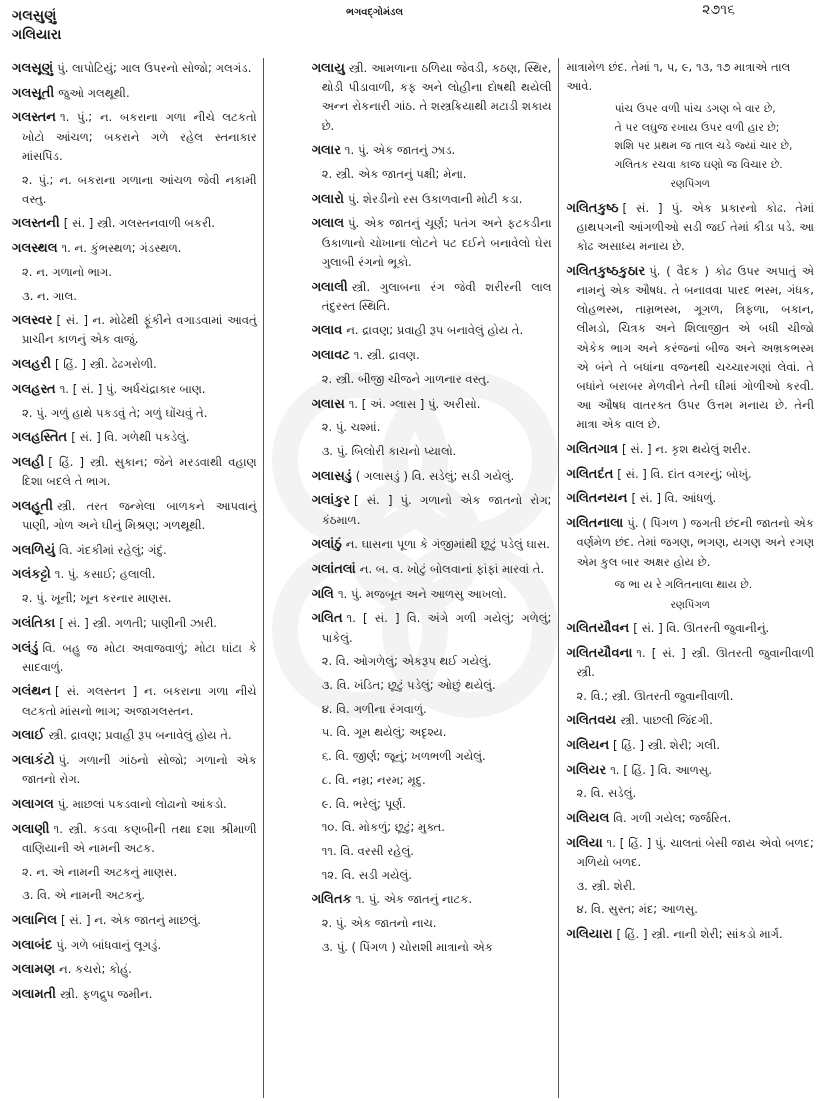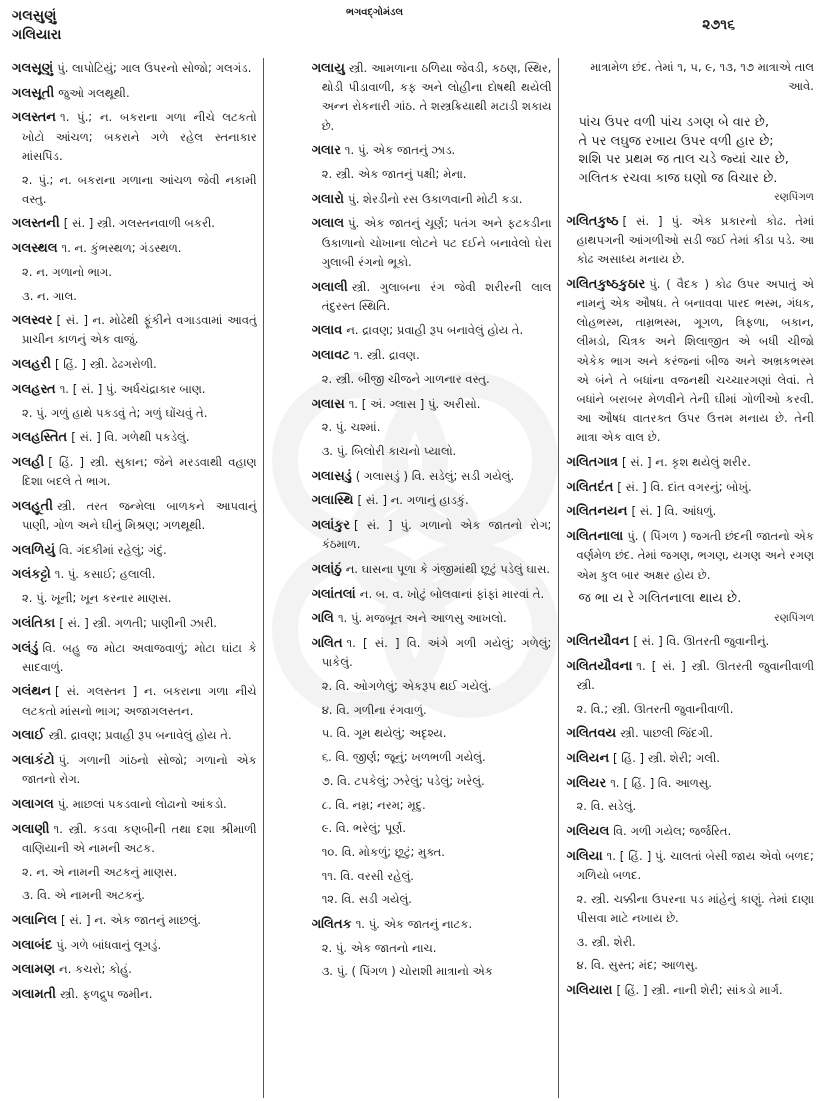--- a/index.html
+++ b/index.html
@@ -18,43 +18,43 @@
   }
   .hdr-left {
     position: absolute; left: 12px; top: 6px;
     font-size: 14px; font-weight: bold; line-height: 19px;
   }
   .hdr-center {
     position: absolute; left: 0; right: 0; top: 6px; text-align: center;
     font-size: 10px; font-weight: bold;
   }
   .hdr-right {
-    position: absolute; right: 14px; top: 16px;
-    font-size: 14px; font-weight: bold;
+    position: absolute; right: 14px; top: 1px;
+    font-size: 14px; font-weight: normal;
   }
   .columns {
     position: absolute; left: 10px; top: 58px; width: 810px; height: 1040px;
     display: flex; z-index: 1;
   }
   .col {
     box-sizing: border-box; padding: 0 6px;
     font-size: 11.6px; line-height: 19.2px;
     overflow: hidden;
   }
   .col-1 { width: 267px; border-right: 1px solid #555; padding-left: 2px; }
   .col-2 { width: 268px; border-right: 1px solid #555; padding-left: 8px; margin-left: 40px; }
   .col-3 { width: 275px; padding-left: 8px; }
   .entry { margin: 0 0 4.5px 0; text-align: justify; }
   .entry .hw { font-weight: bold; font-size: 13px; margin-right: 4px; }
   .entry .body { }
   .sub { margin: 0 0 4.5px 10px; text-align: justify; }
   .cont { padding-left: 10px; text-indent: -10px; }
-  .verse { margin: 0 0 0 12px; font-size: 13px; line-height: 18.5px; }
-  .source { text-align: right; font-size: 10.5px; margin: 0 0 4px 0; }
-  .para { margin: 0 0 17px 0; text-align: right; }
+  .verse { margin: 0 0 0 48px; font-size: 11px; line-height: 18.5px; }
+  .source { text-align: center; font-size: 10.5px; margin: 0 0 4px 0; }
+  .para { margin: 0 0 4px 0; }
 </style>
 </head>
 <body>
 
 <svg class="watermark" viewBox="0 0 330 430">
   <g fill="none" stroke="#888" stroke-width="26">
     <circle cx="110" cy="130" r="75"></circle>
     <circle cx="220" cy="130" r="75"></circle>
     <circle cx="110" cy="300" r="75"></circle>
     <circle cx="220" cy="300" r="75"></circle>
@@ -112,31 +112,30 @@
       <div class="entry cont"><span class="hw">ગલારો</span><span class="body">પું. શેરડીનો રસ ઉકાળવાની મોટી કડા.</span></div>
       <div class="entry cont"><span class="hw">ગલાલ</span><span class="body">પું. એક જાતનું ચૂર્ણ; પતંગ અને ફટકડીના ઉકાળાનો ચોખાના લોટને પટ દઈને બનાવેલો ઘેરા ગુલાબી રંગનો ભૂકો.</span></div>
       <div class="entry cont"><span class="hw">ગલાલી</span><span class="body">સ્ત્રી. ગુલાબના રંગ જેવી શરીરની લાલ તંદુરસ્ત સ્થિતિ.</span></div>
       <div class="entry cont"><span class="hw">ગલાવ</span><span class="body">ન. દ્રાવણ; પ્રવાહી રૂપ બનાવેલું હોય તે.</span></div>
       <div class="entry cont"><span class="hw">ગલાવટ</span><span class="body">૧. સ્ત્રી. દ્રાવણ.</span></div>
       <div class="sub">૨. સ્ત્રી. બીજી ચીજને ગાળનાર વસ્તુ.</div>
       <div class="entry cont"><span class="hw">ગલાસ</span><span class="body">૧. [ અં. ગ્લાસ ] પું. અરીસો.</span></div>
       <div class="sub">૨. પું. ચશ્માં.</div>
       <div class="sub">૩. પું. બિલોરી કાચનો પ્યાલો.</div>
       <div class="entry cont"><span class="hw">ગલાસડું</span><span class="body">( ગલાસડું ) વિ. સડેલું; સડી ગયેલું.</span></div>
-      <div class="entry cont"><span class="hw">ગલાસ્થિ</span><span class="body">[ સં. ] ન. ગળાનું હાડકું.</span></div>
       <div class="entry cont"><span class="hw">ગલાંકુર</span><span class="body">[ સં. ] પું. ગળાનો એક જાતનો રોગ; કંઠમાળ.</span></div>
       <div class="entry cont"><span class="hw">ગલાંઠું</span><span class="body">ન. ઘાસના પૂળા કે ગંજીમાંથી છૂટું પડેલું ઘાસ.</span></div>
       <div class="entry cont"><span class="hw">ગલાંતલાં</span><span class="body">ન. બ. વ. ખોટું બોલવાનાં ફાંફાં મારવાં તે.</span></div>
       <div class="entry cont"><span class="hw">ગલિ</span><span class="body">૧. પું. મજબૂત અને આળસુ આખલો.</span></div>
       <div class="entry cont"><span class="hw">ગલિત</span><span class="body">૧. [ સં. ] વિ. અંગે ગળી ગયેલું; ગળેલું; પાકેલું.</span></div>
       <div class="sub">૨. વિ. ઓગળેલું; એકરૂપ થઈ ગયેલું.</div>
+      <div class="sub">૩. વિ. ખંડિત; છૂટું પડેલું; ઓછું થયેલું.</div>
       <div class="sub">૪. વિ. ગળીના રંગવાળું.</div>
       <div class="sub">૫. વિ. ગૂમ થયેલું; અદૃશ્ય.</div>
       <div class="sub">૬. વિ. જીર્ણ; જૂનું; ખળભળી ગયેલું.</div>
-      <div class="sub">૭. વિ. ટપકેલું; ઝરેલું; પડેલું; ખરેલું.</div>
       <div class="sub">૮. વિ. નમ્ર; નરમ; મૃદુ.</div>
       <div class="sub">૯. વિ. ભરેલું; પૂર્ણ.</div>
       <div class="sub">૧૦. વિ. મોકળું; છૂટું; મુક્ત.</div>
       <div class="sub">૧૧. વિ. વરસી રહેલું.</div>
       <div class="sub">૧૨. વિ. સડી ગયેલું.</div>
       <div class="entry cont"><span class="hw">ગલિતક</span><span class="body">૧. પું. એક જાતનું નાટક.</span></div>
       <div class="sub">૨. પું. એક જાતનો નાચ.</div>
       <div class="sub">૩. પું. ( પિંગળ ) ચોરાશી માત્રાનો એક</div>
     </div>
   <div class="col col-3">
@@ -160,18 +159,17 @@
       <div class="source">રણપિંગળ</div>
       <div class="entry cont"><span class="hw">ગલિતયૌવન</span><span class="body">[ સં. ] વિ. ઊતરતી જુવાનીનું.</span></div>
       <div class="entry cont"><span class="hw">ગલિતયૌવના</span><span class="body">૧. [ સં. ] સ્ત્રી. ઊતરતી જુવાનીવાળી સ્ત્રી.</span></div>
       <div class="sub">૨. વિ.; સ્ત્રી. ઊતરતી જુવાનીવાળી.</div>
       <div class="entry cont"><span class="hw">ગલિતવય</span><span class="body">સ્ત્રી. પાછલી જિંદગી.</span></div>
       <div class="entry cont"><span class="hw">ગલિયન</span><span class="body">[ હિં. ] સ્ત્રી. શેરી; ગલી.</span></div>
       <div class="entry cont"><span class="hw">ગલિયર</span><span class="body">૧. [ હિં. ] વિ. આળસુ.</span></div>
       <div class="sub">૨. વિ. સડેલું.</div>
       <div class="entry cont"><span class="hw">ગલિયલ</span><span class="body">વિ. ગળી ગયેલ; જર્જરિત.</span></div>
       <div class="entry cont"><span class="hw">ગલિયા</span><span class="body">૧. [ હિં. ] પું. ચાલતાં બેસી જાય એવો બળદ; ગળિયો બળદ.</span></div>
-      <div class="sub">૨. સ્ત્રી. ચક્કીના ઉપરના પડ માંહેનું કાણું. તેમાં દાણા પીસવા માટે નખાય છે.</div>
       <div class="sub">૩. સ્ત્રી. શેરી.</div>
       <div class="sub">૪. વિ. સુસ્ત; મંદ; આળસુ.</div>
       <div class="entry cont"><span class="hw">ગલિયારા</span><span class="body">[ હિં. ] સ્ત્રી. નાની શેરી; સાંકડો માર્ગ.</span></div>
     </div>
 </div>
 
 </body></html>

